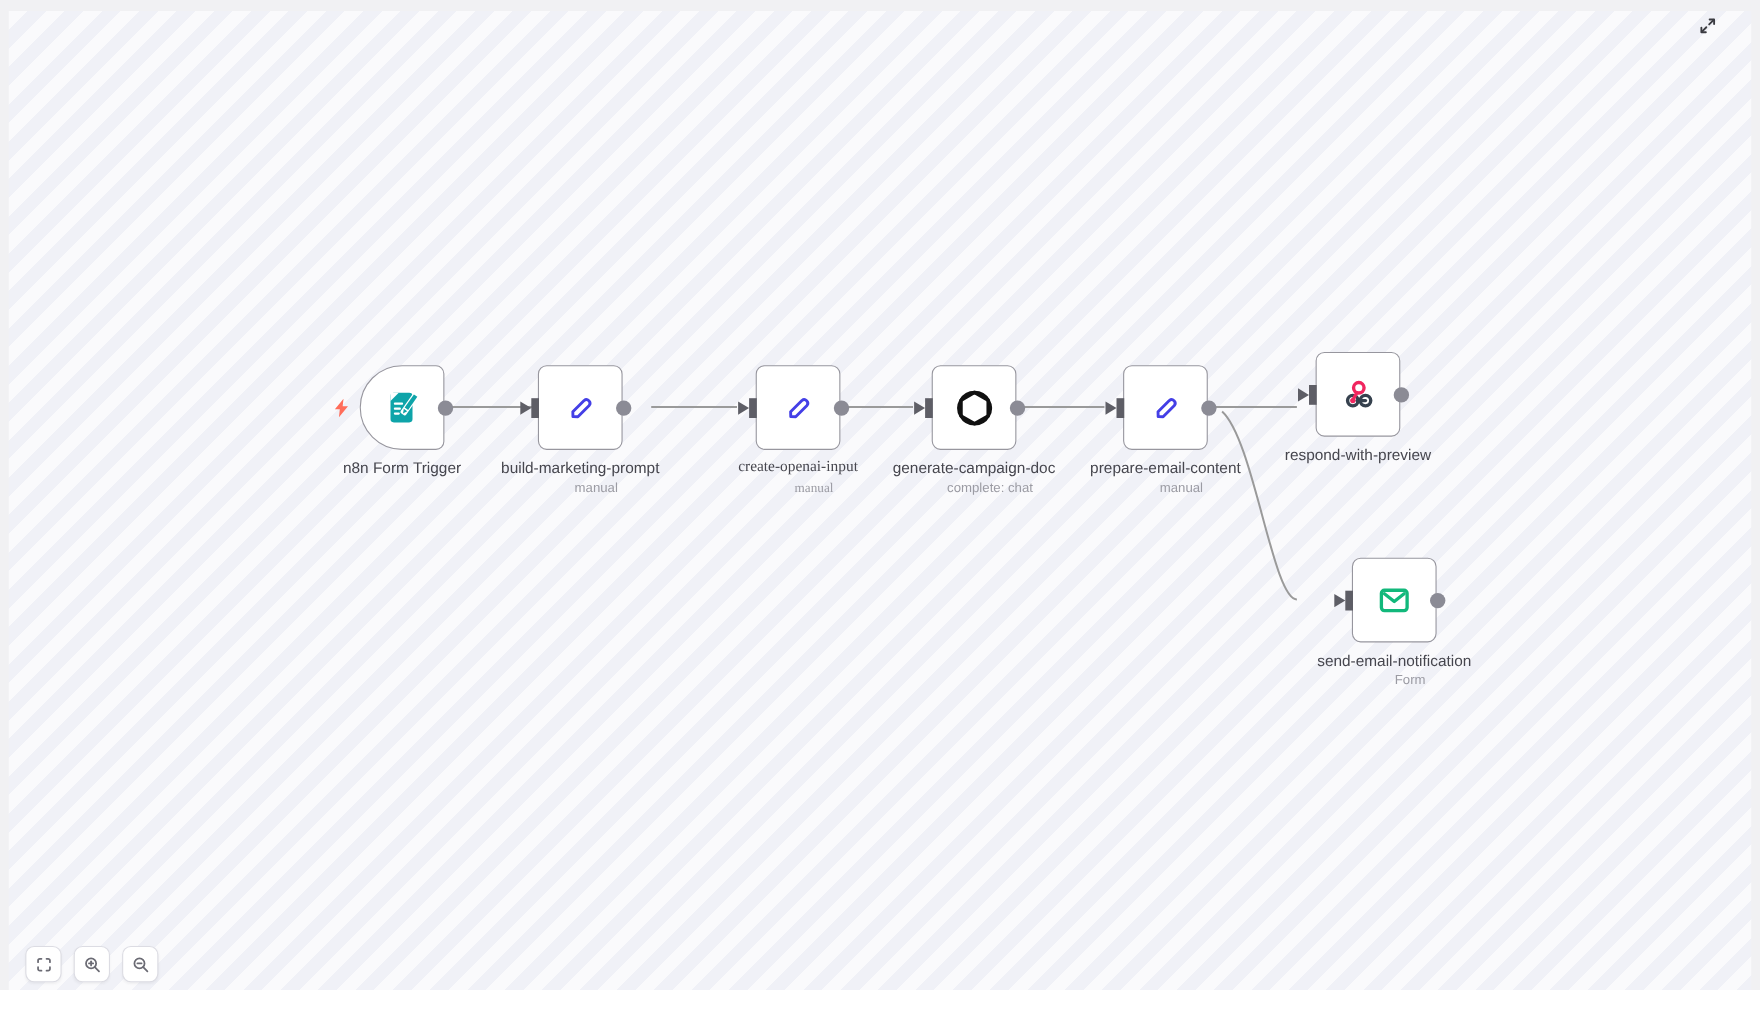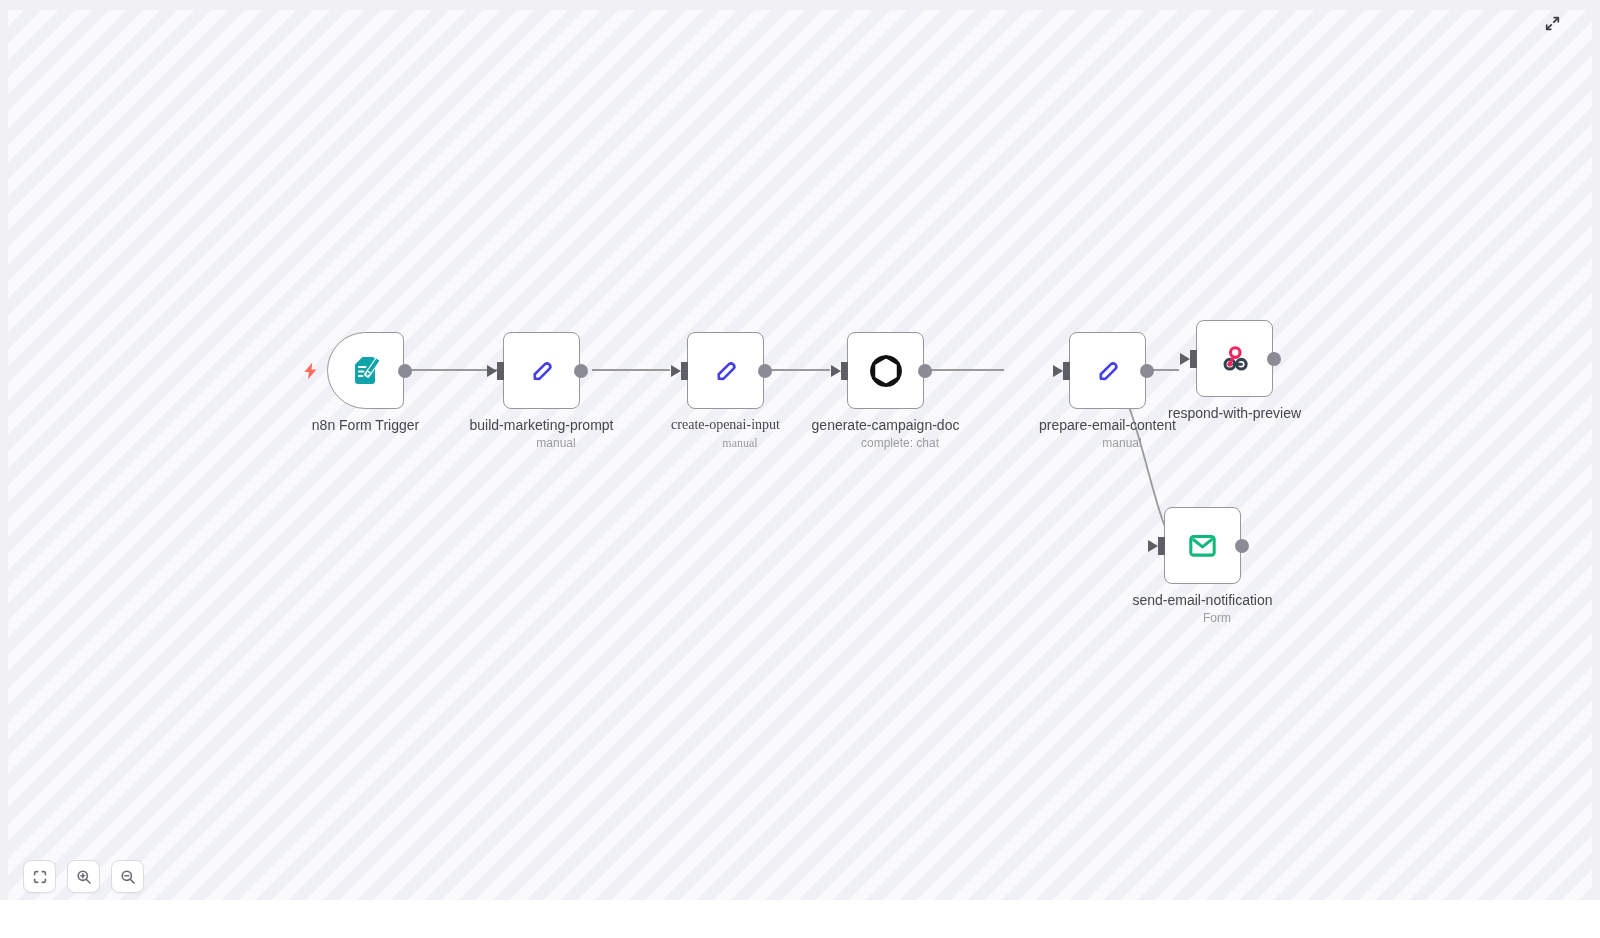--- a/index.html
+++ b/index.html
@@ -91,21 +91,21 @@
       <g transform="rotate(35 23.5 15.5)">
         <rect x="20.6" y="3.5" width="6" height="21.8" rx="1.4" fill="#ffffff"></rect>
         <rect x="21.7" y="4.6" width="3.8" height="14.6" fill="#0ea4a9"></rect>
         <path d="M21.7 20.6 h3.8 L23.6 24.6 Z" fill="#0ea4a9"></path>
       </g>
     </svg>
           <span class="out-port"></span>
         </div>
         <div class="node-label">n8n Form Trigger</div>
       </div>
-      <div class="node-wrap" style="left: 495px; top: 322px;">
+      <div class="node-wrap" style="left: 481px; top: 322px;">
         <div class="node-box">
           <span class="in-arrow"></span>
           <span class="in-bar"></span>
     <svg width="30" height="30" viewBox="0 0 24 24">
       <path d="M6.3 18.2 L6.2 14.6 L14.4 6.5 A2.6 2.6 0 0 1 18.1 10.1 L9.9 18.3 Z" fill="none" stroke="#443fe6" stroke-width="2.1" stroke-linejoin="round"></path>
     </svg>
           <span class="out-port"></span>
         </div>
         <div class="node-label">build-marketing-prompt</div>
         <div class="node-sublabel">manual</div>
@@ -134,21 +134,21 @@
               <path d="M0 -10 A10 10 0 0 1 8.66 -5 L8.66 5.4" fill="none" stroke="#111111" stroke-width="2.2" transform="rotate(180)"></path>
               <path d="M0 -10 A10 10 0 0 1 8.66 -5 L8.66 5.4" fill="none" stroke="#111111" stroke-width="2.2" transform="rotate(240)"></path>
               <path d="M0 -10 A10 10 0 0 1 8.66 -5 L8.66 5.4" fill="none" stroke="#111111" stroke-width="2.2" transform="rotate(300)"></path>
             </g>
           </svg>
           <span class="out-port"></span>
         </div>
         <div class="node-label">generate-campaign-doc</div>
         <div class="node-sublabel">complete: chat</div>
       </div>
-      <div class="node-wrap" style="left: 1061px; top: 322px;">
+      <div class="node-wrap" style="left: 1013px; top: 322px;">
         <div class="node-box">
           <span class="in-arrow"></span>
           <span class="in-bar"></span>
     <svg width="30" height="30" viewBox="0 0 24 24">
       <path d="M6.3 18.2 L6.2 14.6 L14.4 6.5 A2.6 2.6 0 0 1 18.1 10.1 L9.9 18.3 Z" fill="none" stroke="#443fe6" stroke-width="2.1" stroke-linejoin="round"></path>
     </svg>
           <span class="out-port"></span>
         </div>
         <div class="node-label">prepare-email-content</div>
         <div class="node-sublabel">manual</div>
@@ -162,21 +162,21 @@
       <circle cx="8.4" cy="16.4" r="3.7" fill="none" stroke="#36414e" stroke-width="2.4"></circle>
       <circle cx="17.3" cy="16.4" r="3.7" fill="none" stroke="#36414e" stroke-width="2.4"></circle>
       <circle cx="12.6" cy="7.4" r="3.7" fill="none" stroke="#f0265f" stroke-width="2.4"></circle>
       <line x1="11.2" y1="10.9" x2="8.8" y2="15.3" stroke="#f0265f" stroke-width="2.4" stroke-linecap="round"></line>
       <circle cx="8.4" cy="16.4" r="1.9" fill="#f0265f"></circle>
     </svg>
           <span class="out-port"></span>
         </div>
         <div class="node-label">respond-with-preview</div>
       </div>
-      <div class="node-wrap" style="left: 1156px; top: 497px;">
+      <div class="node-wrap" style="left: 1221px; top: 497px;">
         <div class="node-box">
           <span class="in-arrow"></span>
           <span class="in-bar"></span>
     <svg width="33" height="33" viewBox="0 0 24 24">
       <rect x="3.5" y="5.5" width="17" height="13.5" rx="2" fill="none" stroke="#12b87b" stroke-width="2.2"></rect>
       <path d="M5.5 7.8 L12 13 L18.5 7.8" fill="none" stroke="#12b87b" stroke-width="2.2" stroke-linejoin="round" stroke-linecap="round"></path>
     </svg>
           <span class="out-port"></span>
         </div>
         <div class="node-label">send-email-notification</div>

